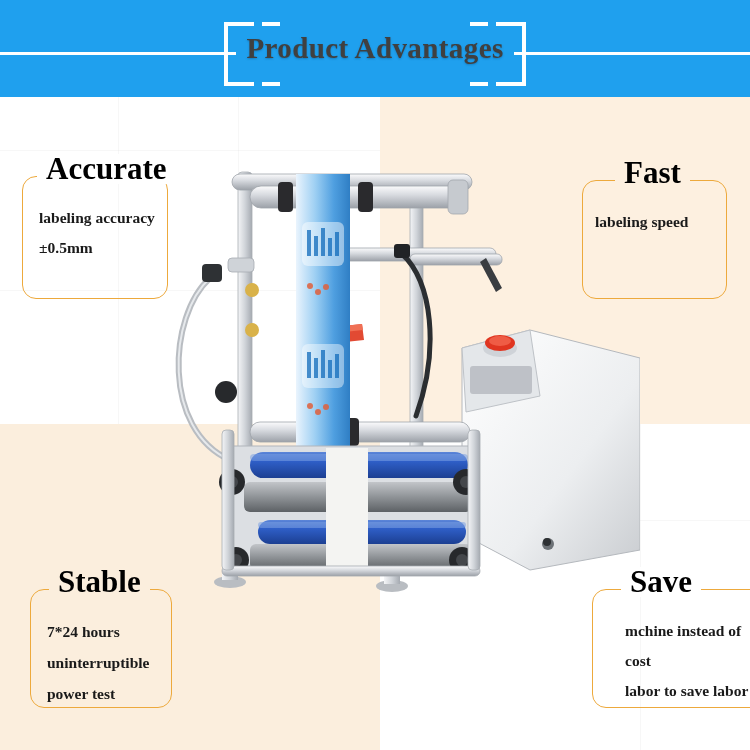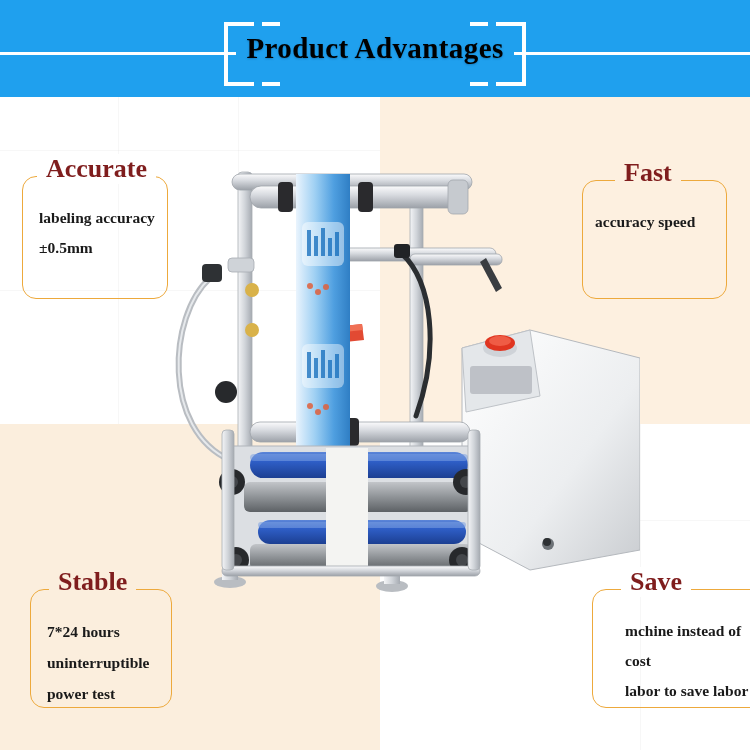--- a/index.html
+++ b/index.html
@@ -28,21 +28,21 @@
     position:absolute;left:0;top:0;width:750px;height:97px;
     background:#1fa0ee;overflow:hidden;
   }
   #header-rule{
     position:absolute;left:0;top:52px;width:750px;height:3px;
     background:#ffffff;
   }
   #header-title{
     position:absolute;left:0;top:0;width:750px;height:97px;
     display:flex;align-items:center;justify-content:center;
-    color:#000000;font-size:29px;font-weight:bold;
+    color:#404040;font-size:29px;font-weight:bold;
     letter-spacing:.4px;z-index:4;
     text-shadow:0 1px 2px rgba(0,60,110,.35);
   }
   
   #title-plate{
     position:absolute;left:236px;top:22px;width:278px;height:54px;
     background:#1fa0ee;z-index:3;
   }
   .bracket{position:absolute;z-index:5;}
   .bracket .vert{position:absolute;background:#ffffff;width:4px;top:0;height:64px;}
@@ -57,21 +57,21 @@
   #bracket-right .vert{right:0;}
   #bracket-right .arm.top{right:0;top:0;width:30px;}
   #bracket-right .arm.top2{right:38px;top:0;width:18px;}
   #bracket-right .arm.bot{right:0;bottom:0;width:30px;}
   #bracket-right .arm.bot2{right:38px;bottom:0;width:18px;}
 
   
   .card{position:absolute;border:1.6px solid #eda93c;border-radius:14px;}
   .card-title{
     position:absolute;top:-23px;
-    color:#7f1d1d;font-size:26px;font-weight:bold;
+    color:#000000;font-size:31px;font-weight:bold;
     line-height:30px;white-space:nowrap;padding:0 9px;
   }
   .card-body{
     padding:26px 16px 12px 16px;
     color:#1a1a1a;font-size:15.5px;font-weight:bold;
     line-height:30px;
   }
   .card-body div{white-space:nowrap;}
 
   #card-accurate{left:22px;top:176px;width:144px;height:121px;}
@@ -286,21 +286,21 @@
     <div class="card-title">Accurate</div>
     <div class="card-body">
       <div>labeling accuracy</div>
       <div>±0.5mm</div>
     </div>
   </div>
 
   <div class="card" id="card-fast">
     <div class="card-title">Fast</div>
     <div class="card-body">
-      <div>accuracy speed</div>
+      <div>labeling speed</div>
     </div>
   </div>
 
   <div class="card" id="card-stable">
     <div class="card-title">Stable</div>
     <div class="card-body">
       <div>7*24 hours</div>
       <div>uninterruptible</div>
       <div>power test</div>
     </div>

